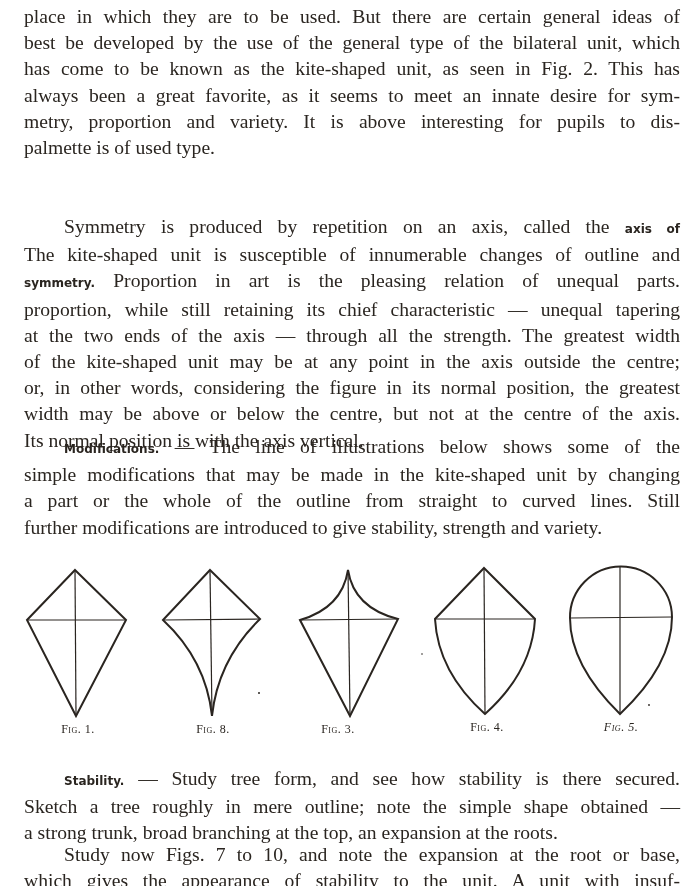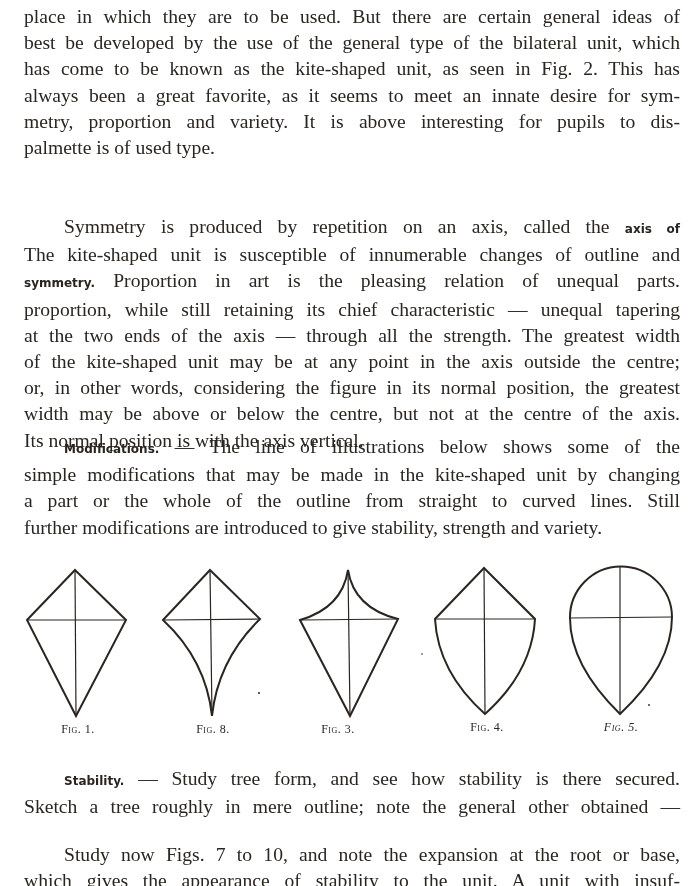--- a/index.html
+++ b/index.html
@@ -97,19 +97,20 @@
 </svg>
 
 <span class="caption" style="left:78px; top:722px;">Fig. 1.</span>
 <span class="caption" style="left:213px; top:722px;">Fig. 8.</span>
 <span class="caption" style="left:338px; top:722px;">Fig. 3.</span>
 <span class="caption" style="left:487px; top:720px;">Fig. 4.</span>
 <span class="caption" style="left:621px; top:720px;font-style:italic;">Fig. 5.</span>
 
 <div class="para" style="top:741px;margin-top:25px;">
   <span class="line indent"><span class="bold">Stability.</span><span> — Study tree form, and see how stability is there secured.</span></span>
-  <span class="line">Sketch a tree roughly in mere outline; note the general other obtained —</span>
+  <span class="line">Sketch a tree roughly in mere outline; note the simple shape obtained —</span>
+  <span class="line last">a strong trunk, broad branching at the top, an expansion at the roots.</span>
 </div>
 
 <div class="para" style="top:842px;">
   <span class="line indent">Study now Figs. 7 to 10, and note the expansion at the root or base,</span>
   <span class="line">which gives the appearance of stability to the unit.   A unit with insuf-</span>
 </div>
 
 </body></html>

